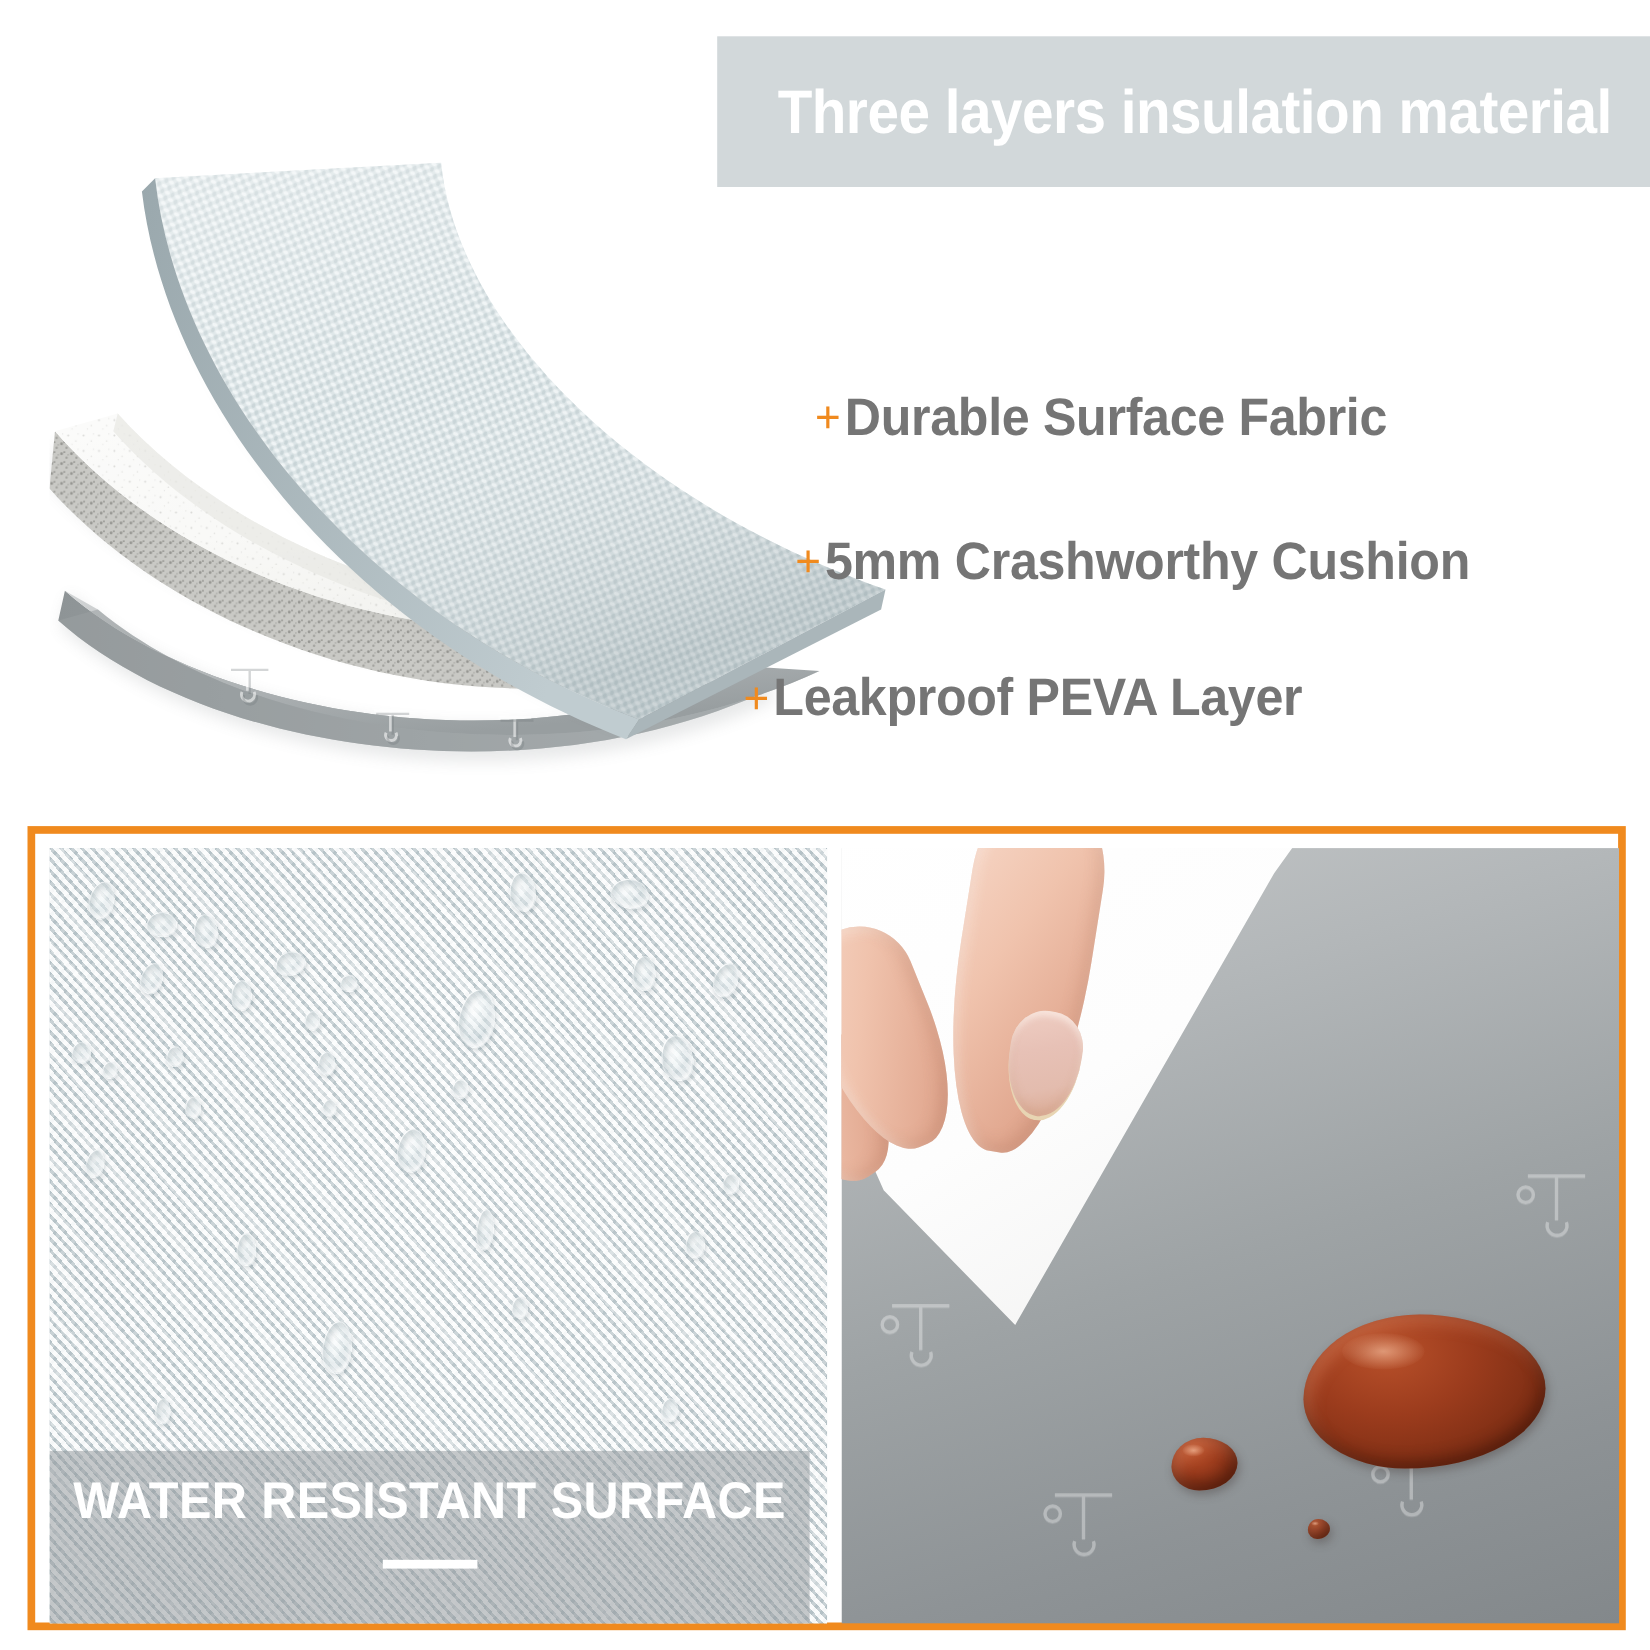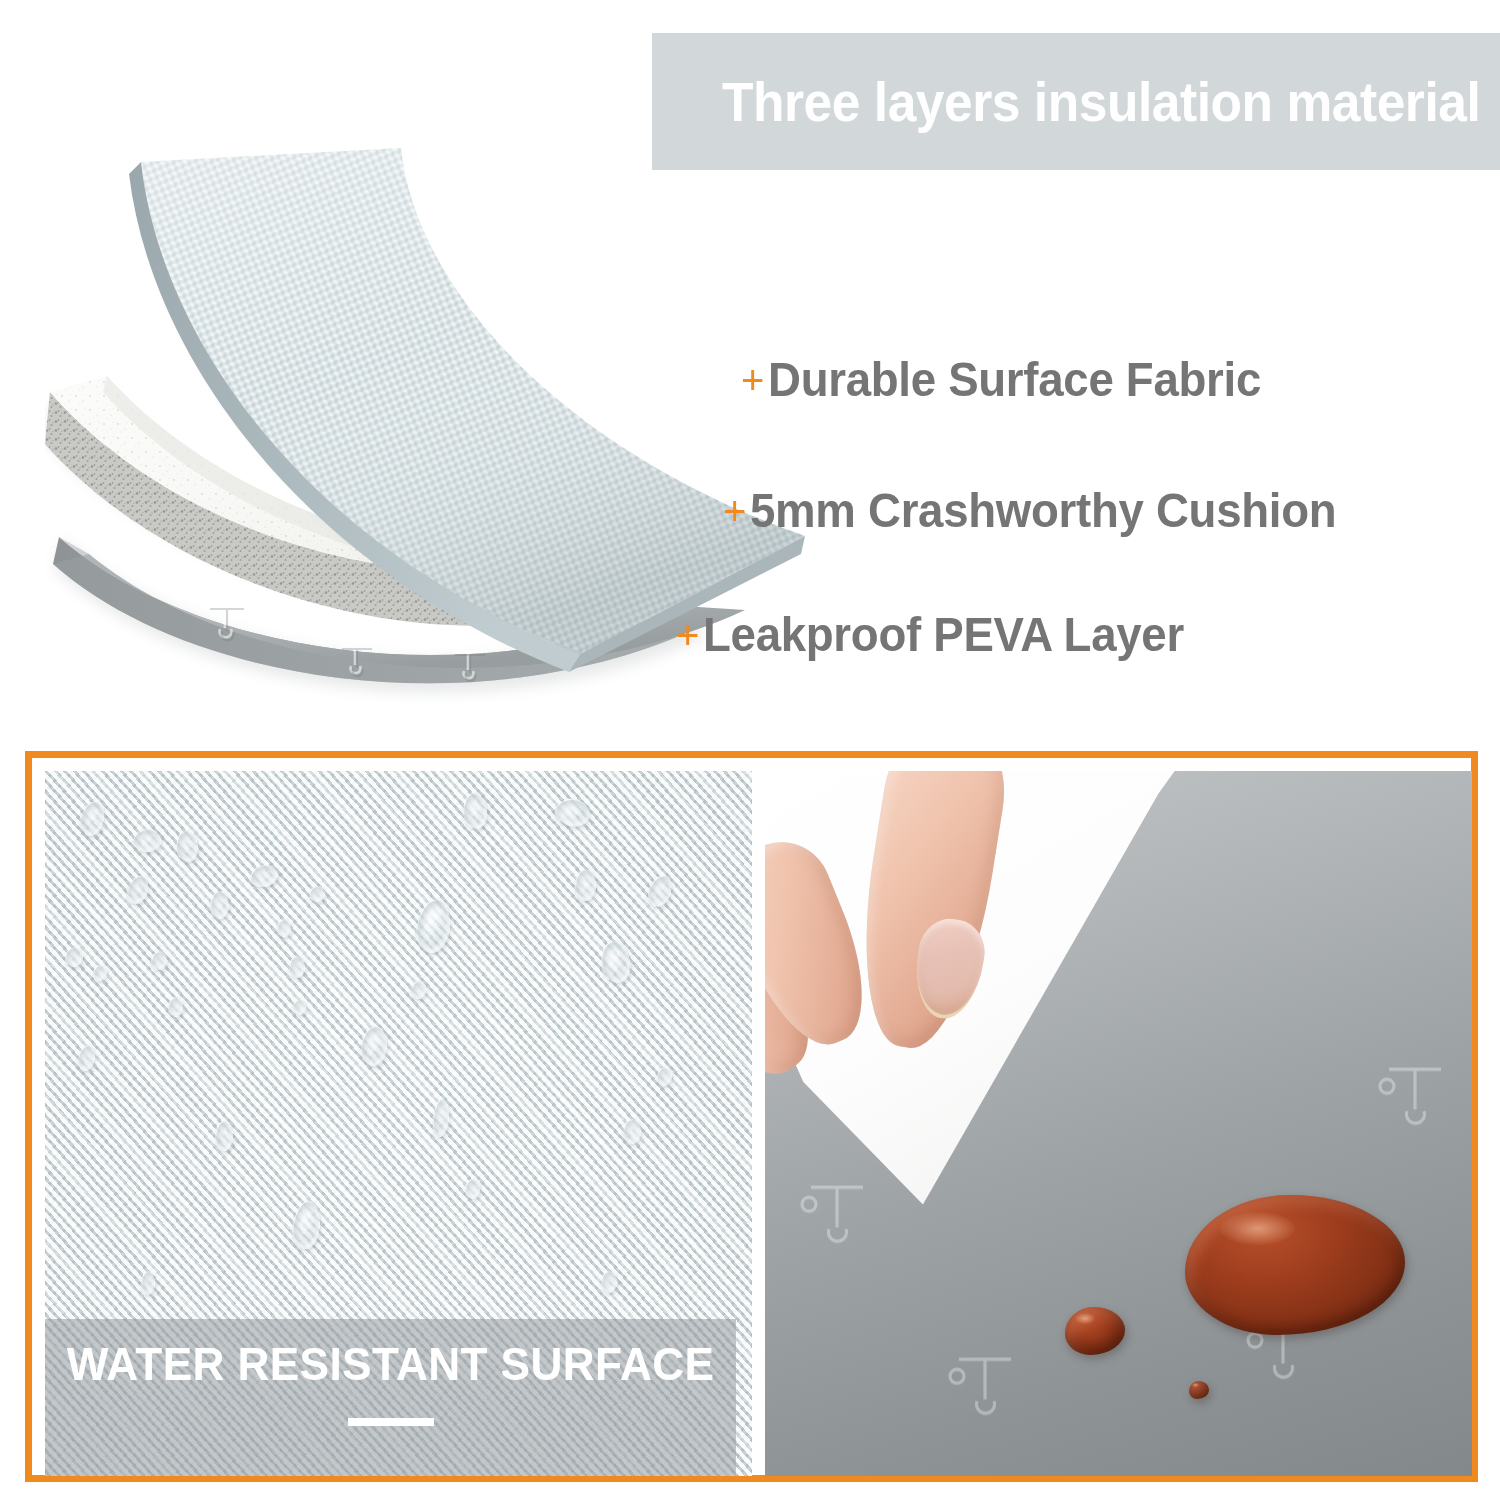--- a/index.html
+++ b/index.html
@@ -26,21 +26,21 @@
   
   #header-banner {
     position: absolute;
     left: 652px; top: 33px;
     width: 848px; height: 137px;
     background: #d2d8da;
     display: flex;
     align-items: center;
     justify-content: flex-end;
     box-sizing: border-box;
-    padding-right: 20px;
+    padding-right: 35px;
   }
   #header-title {
     color: #ffffff;
     font-size: 56px;
     font-weight: bold;
     letter-spacing: -0.5px;
     transform: scaleX(0.92);
     transform-origin: right center;
     white-space: nowrap;
     line-height: 1;

